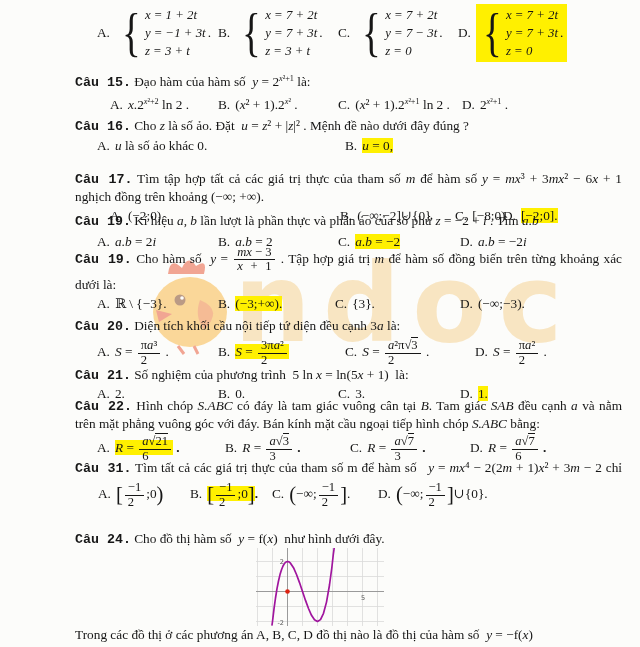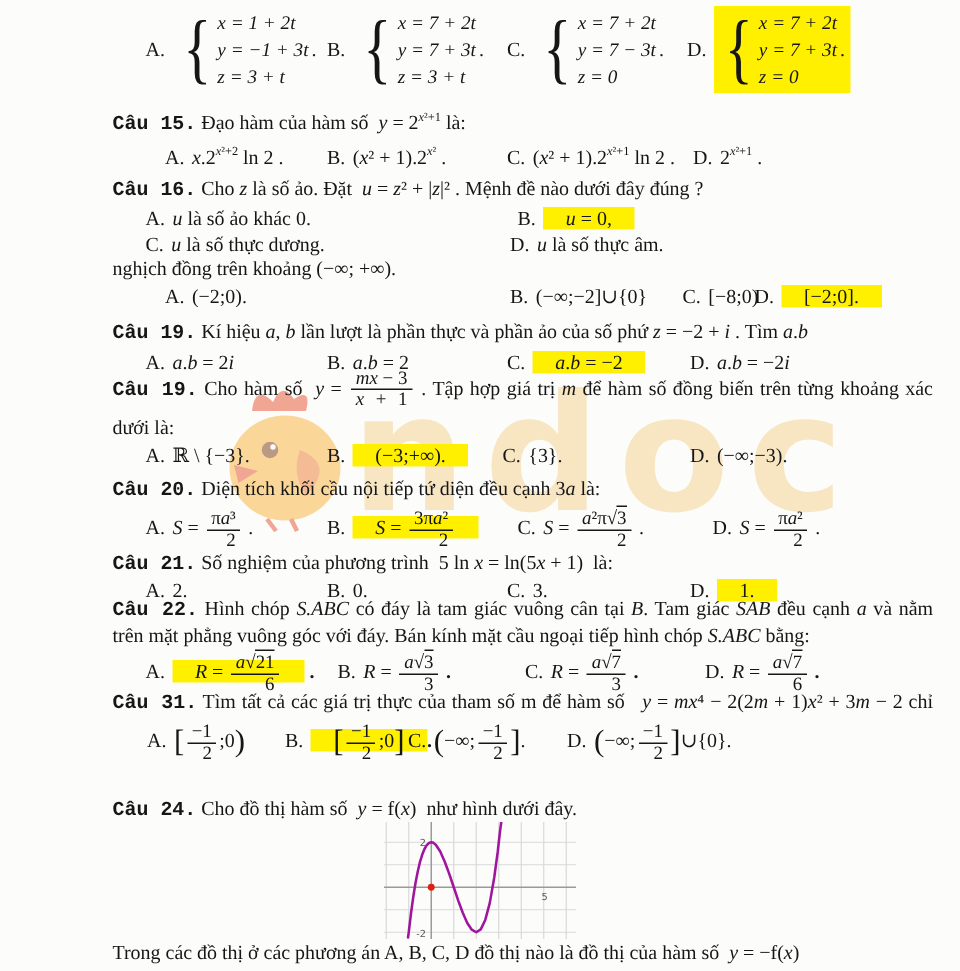--- a/index.html
+++ b/index.html
@@ -9,28 +9,28 @@
   .q{position:absolute;left:75px;width:547px;}
   .qline{line-height:17px;}
   .j1{text-align:justify;text-align-last:justify;}
   .qnum{font-weight:bold;font-family:Liberation Mono, monospace;}
   .orow{position:relative;}
   .opt{position:absolute;top:0;white-space:nowrap;}
   .olabel{margin-right:5px;}
   i{font-style:italic;}
   sup{font-size:0.62em;line-height:0;}
   
-  .f{display:inline-flex;flex-direction:column;text-align:right;vertical-align:middle;
+  .f{display:inline-flex;flex-direction:column;text-align:left;vertical-align:middle;
      line-height:1.08;font-size:12.6px;margin:0 2px;}
   .f .t{border-bottom:1px solid #161616;padding:0 3px;}
   .f .b{padding:0 3px;}
   .ov{border-top:1px solid #161616;}
   .bk{font-size:1.55em;line-height:0;vertical-align:-0.13em;font-weight:400;}
   
-  .hl{background:#fff000;padding:0 15px;}
+  .hl{background:#fff000;padding:0 0;}
   .hlbox{background:#fff000;}
   
   .sysopt{display:inline-flex;align-items:center;}
   .sys{display:inline-flex;align-items:center;padding:2px 4px;}
   .brace{font-size:52px;font-weight:200;line-height:0.9;margin-right:1px;
          transform:scaleX(.75);display:inline-block;}
   .rows{display:inline-flex;flex-direction:column;}
   .ln{font-style:italic;font-size:12.8px;line-height:18px;}
   .trail{margin-left:2px;}
   
@@ -129,27 +129,24 @@
         <span class="opt" style="left:387px"><span class="olabel">D.</span><span>2<sup><i>x</i>²+1</sup> .</span></span>
       </div>
     </div>
 
     <div class="q" style="top:117px">
       <div class="qline"><span class="qnum">Câu 16.</span> <span>Cho <i>z</i> là số ảo. Đặt&nbsp; <i>u</i> = <i>z</i>² + |<i>z</i>|² . Mệnh đề nào dưới đây đúng ?</span></div>
       <div class="orow" style="height:16px;margin-top:3px">
         <span class="opt" style="left:22px"><span class="olabel">A.</span><span><i>u</i> là số ảo khác 0.</span></span>
         <span class="opt" style="left:270px"><span class="olabel">B.</span><span class="hl"><i>u</i> = 0,</span></span>
       </div>
-      <div class="orow" style="height:16px;margin-top:1px">
-        <span class="opt" style="left:22px"><span class="olabel">C.</span><span><i>u</i> là số thực dương.</span></span>
-        <span class="opt" style="left:265px"><span class="olabel">D.</span><span><i>u</i> là số thực âm.</span></span>
-      </div>
     </div>
 
     <div class="q" style="top:170px">
+      <div class="qline j1"><span class="qnum">Câu 17.</span> <span>Tìm tập hợp tất cả các giá trị thực của tham số <i>m</i> để hàm số <i>y</i> = <i>mx</i>³ + 3<i>mx</i>² − 6<i>x</i> + 1</span></div>
       <div class="qline">nghịch đồng trên khoảng (−∞; +∞).</div>
       <div class="orow" style="height:18px;margin-top:3px">
         <span class="opt" style="left:35px"><span class="olabel">A.</span><span>(−2;0).</span></span>
         <span class="opt" style="left:265px"><span class="olabel">B.</span><span>(−∞;−2]∪{0}</span></span>
         <span class="opt" style="left:380px"><span class="olabel">C.</span><span>[−8;0)</span></span>
         <span class="opt" style="left:428px"><span class="olabel">D.</span><span class="hl">[−2;0].</span></span>
       </div>
     </div>
 
     <div class="q" style="top:212px">

